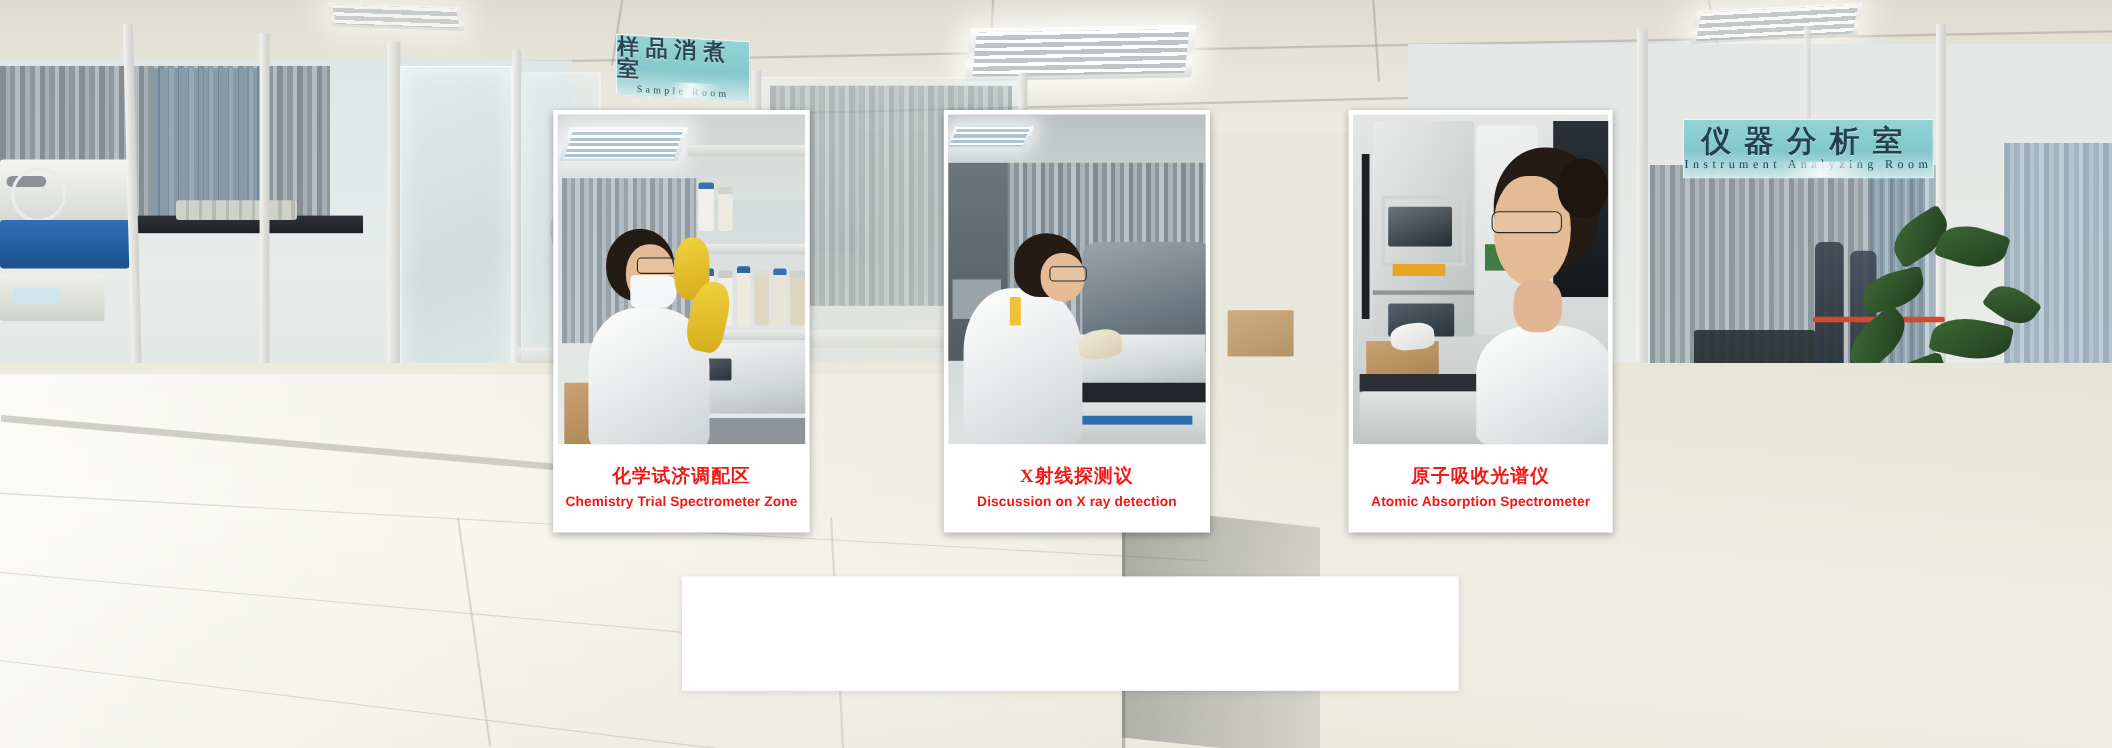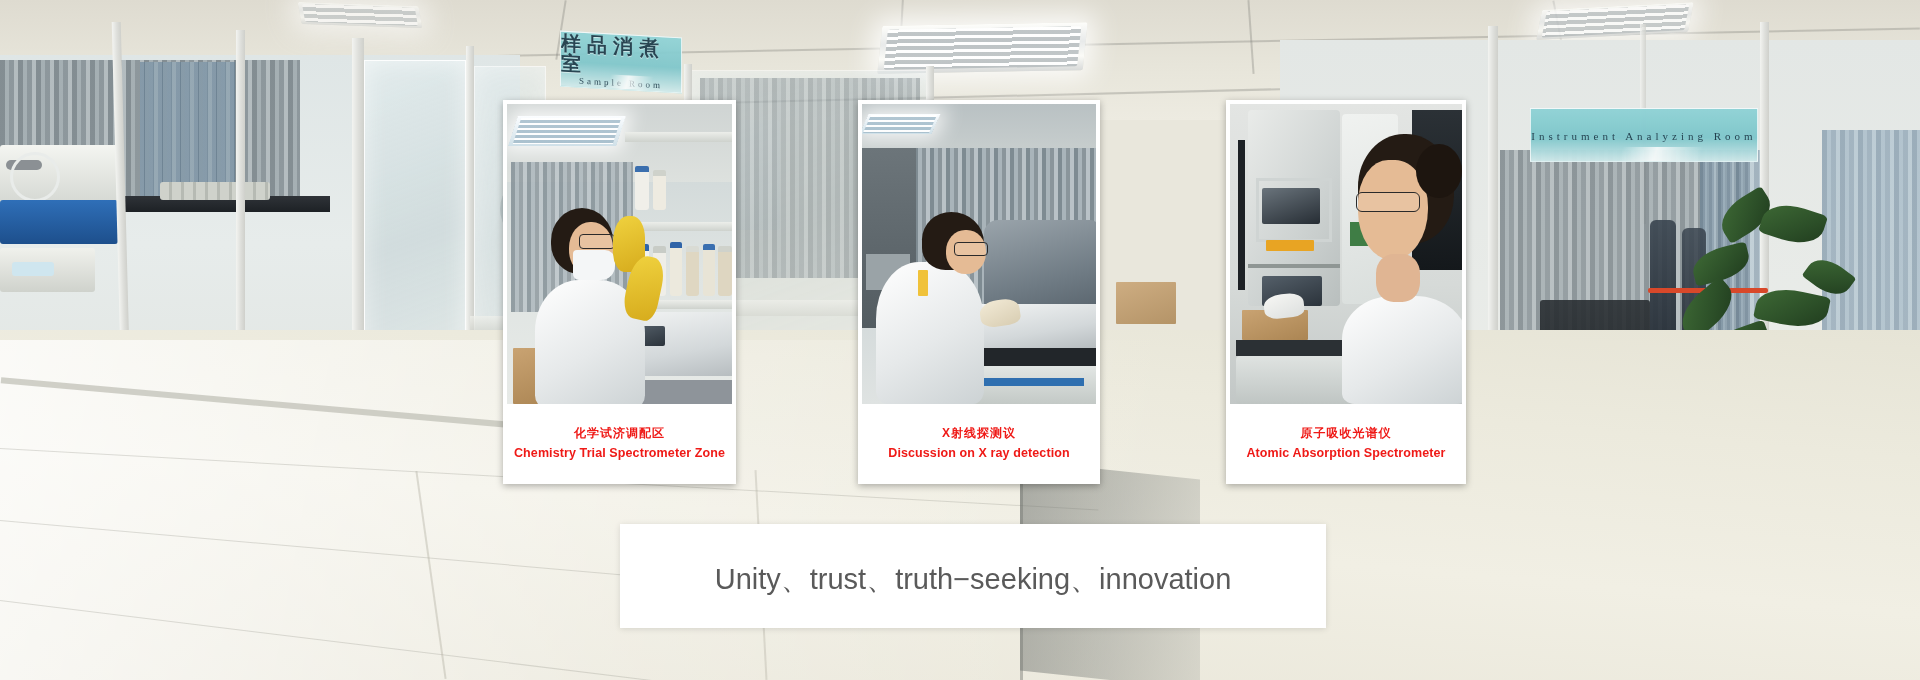--- a/index.html
+++ b/index.html
@@ -138,21 +138,21 @@
     position:absolute;background:#ffffff;
     box-shadow:0 2px 7px rgba(0,0,0,.30);
     overflow:hidden;
   }
   .card .photo{position:absolute;left:4px;top:4px;right:4px;overflow:hidden;}
   .card .cap{
     position:absolute;left:0;right:0;bottom:0;background:#fff;
     display:flex;flex-direction:column;align-items:center;justify-content:center;
     color:#ef1a17;text-align:center;
   }
-  .card .cap .cn{font-size:12px;font-weight:700;letter-spacing:1px;line-height:1.1;}
+  .card .cap .cn{font-size:17px;font-weight:700;letter-spacing:1px;line-height:1.1;font-family:Liberation Serif, serif;}
   .card .cap .en{font-size:12.5px;font-weight:600;line-height:1.1;margin-top:7px;letter-spacing:.1px;}
 
   
   .ph-bg{position:absolute;inset:0;}
   .ph-ceiling{position:absolute;left:0;top:0;width:100%;height:26%;
     background:linear-gradient(180deg,#cfd4d3,#dde1de);}
   .ph-lamp{position:absolute;background:linear-gradient(180deg,#fbfdff,#cfe0e8);
     box-shadow:0 0 18px 6px rgba(255,255,255,.8);}
   .ph-lamp i{position:absolute;inset:6% 4%;
     background:repeating-linear-gradient(180deg,rgba(255,255,255,.95) 0 2px,rgba(160,185,200,.8) 2px 5px);}
@@ -255,20 +255,21 @@
 
     <div class="wall-right"></div>
     <div class="mullion" style="left:1488px;top:26px;width:10px;height:440px;"></div>
     <div class="mullion" style="left:1760px;top:22px;width:9px;height:430px;"></div>
     <div class="mullion" style="left:1640px;top:24px;width:6px;height:200px;opacity:.8;"></div>
     <div class="curtain" style="left:1500px;top:150px;width:250px;height:300px;opacity:.75;"></div>
     <div class="curtain blue" style="left:1700px;top:150px;width:60px;height:300px;opacity:.5;"></div>
     <div class="curtain blue" style="left:1822px;top:130px;width:98px;height:300px;opacity:.55;"></div>
 
     <div class="sign" id="sign-instrument" style="left:1530px;top:108px;width:226px;height:52px;">
+      <div class="cn">仪器分析室</div>
       <div class="en">Instrument Analyzing Room</div>
       <div class="sign-stripe"></div>
     </div>
 
     <div class="gas-cyl" style="left:1650px;top:220px;width:26px;height:120px;opacity:.9;"></div>
     <div class="gas-cyl" style="left:1682px;top:228px;width:24px;height:112px;opacity:.85;"></div>
     <div class="red-rail" style="left:1648px;top:288px;width:120px;"></div>
     <div class="blue-rack" style="left:1648px;top:368px;width:120px;height:78px;opacity:.92;"></div>
     <div class="equip" style="left:1540px;top:300px;width:110px;height:150px;background:linear-gradient(180deg,#2a2f33,#15191c);opacity:.9;"></div>
 
@@ -410,16 +411,15 @@
       <div class="ph-warn" style="left:56px;top:166px;width:10px;height:26px;background:#f0c23a;"></div>
       <div class="ph-glove" style="left:118px;top:196px;width:40px;height:26px;background:linear-gradient(160deg,#f2ead6,#d8cdb2);transform:rotate(-8deg);"></div>
     </div>
     <div class="cap" style="height:80px;">
       <div class="cn">X射线探测议</div>
       <div class="en">Discussion on X ray detection</div>
     </div>
   </div>
 
   <div id="slogan" style="left:620px;top:524px;width:706px;height:104px;">
-    <div class="en">Unity、trust、truth−seeking、innovation</div>
   </div>
 
 </div>
 
 </body></html>

